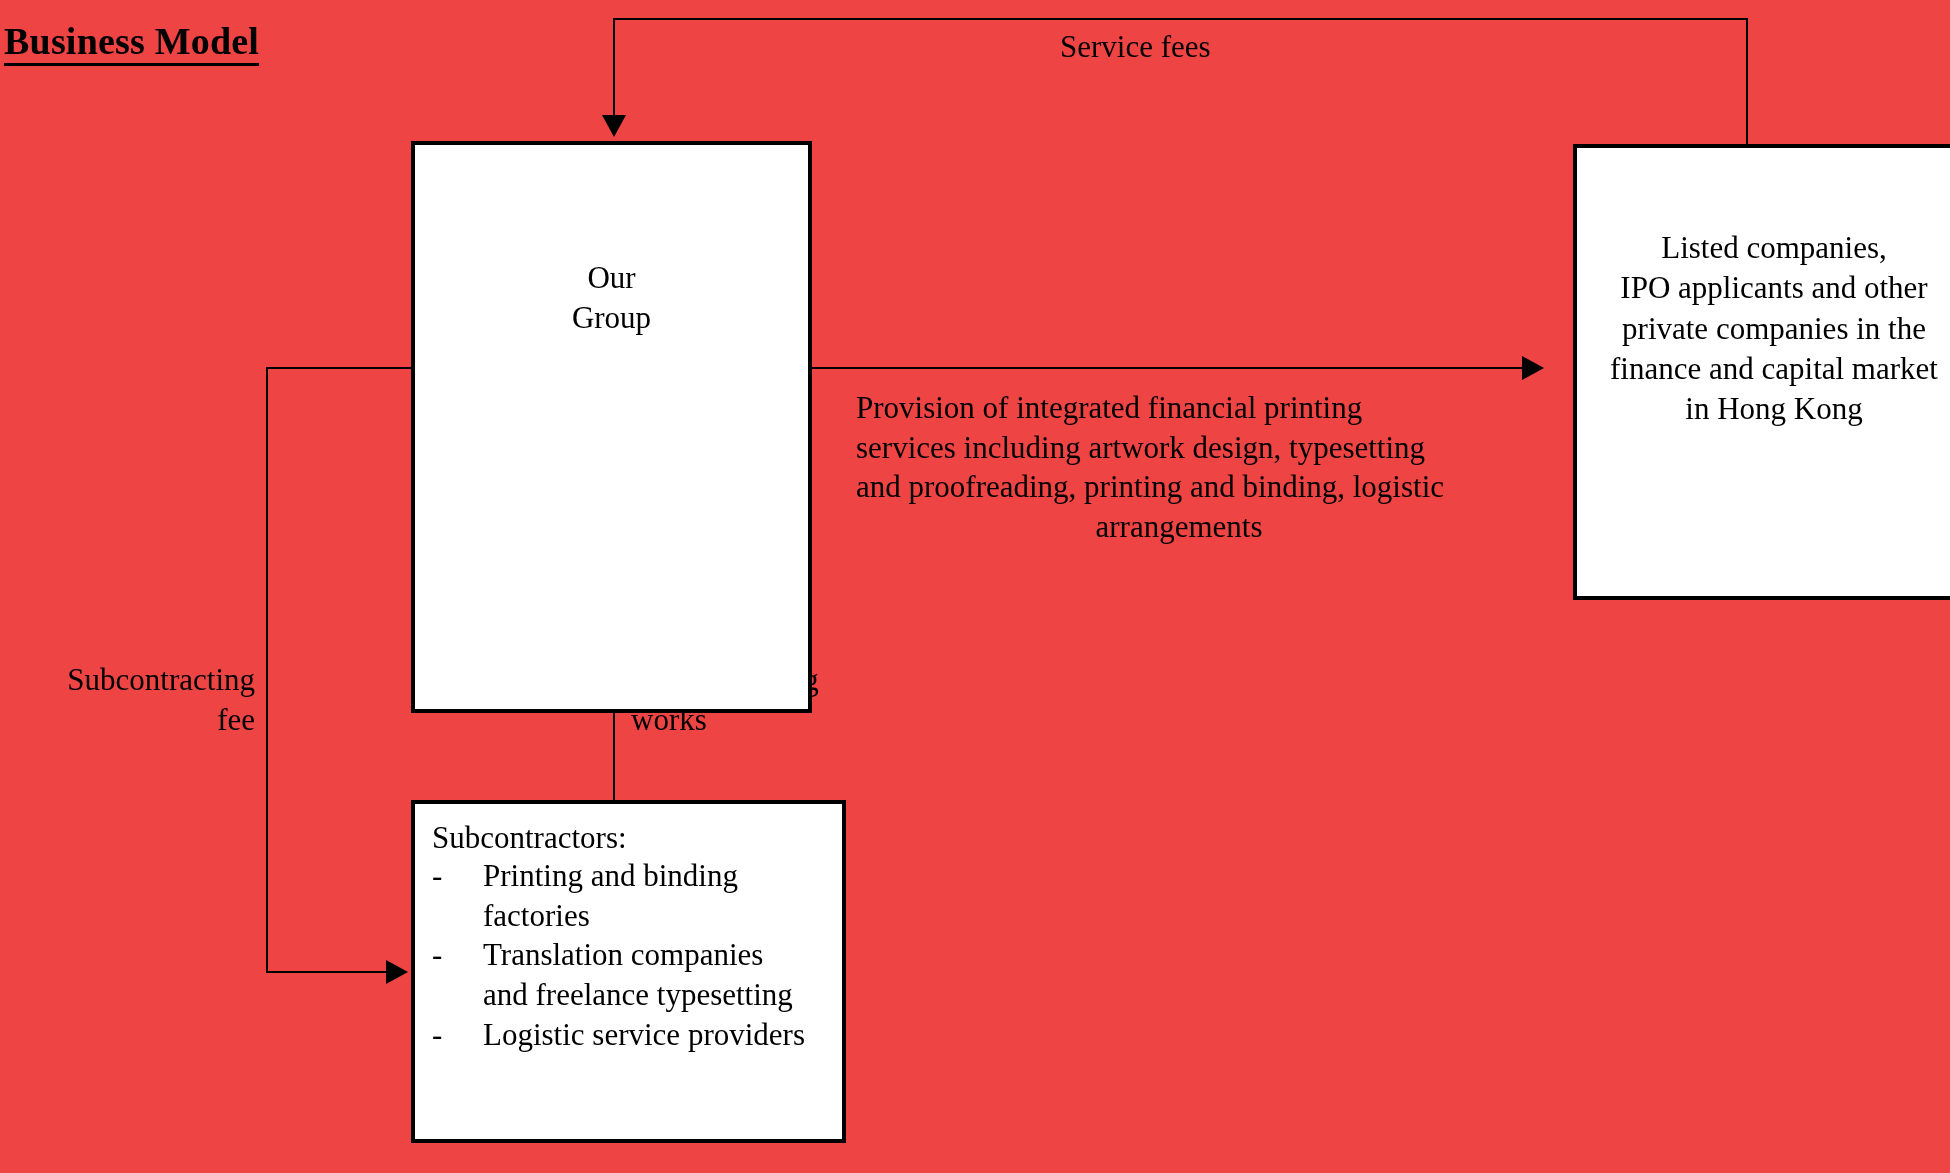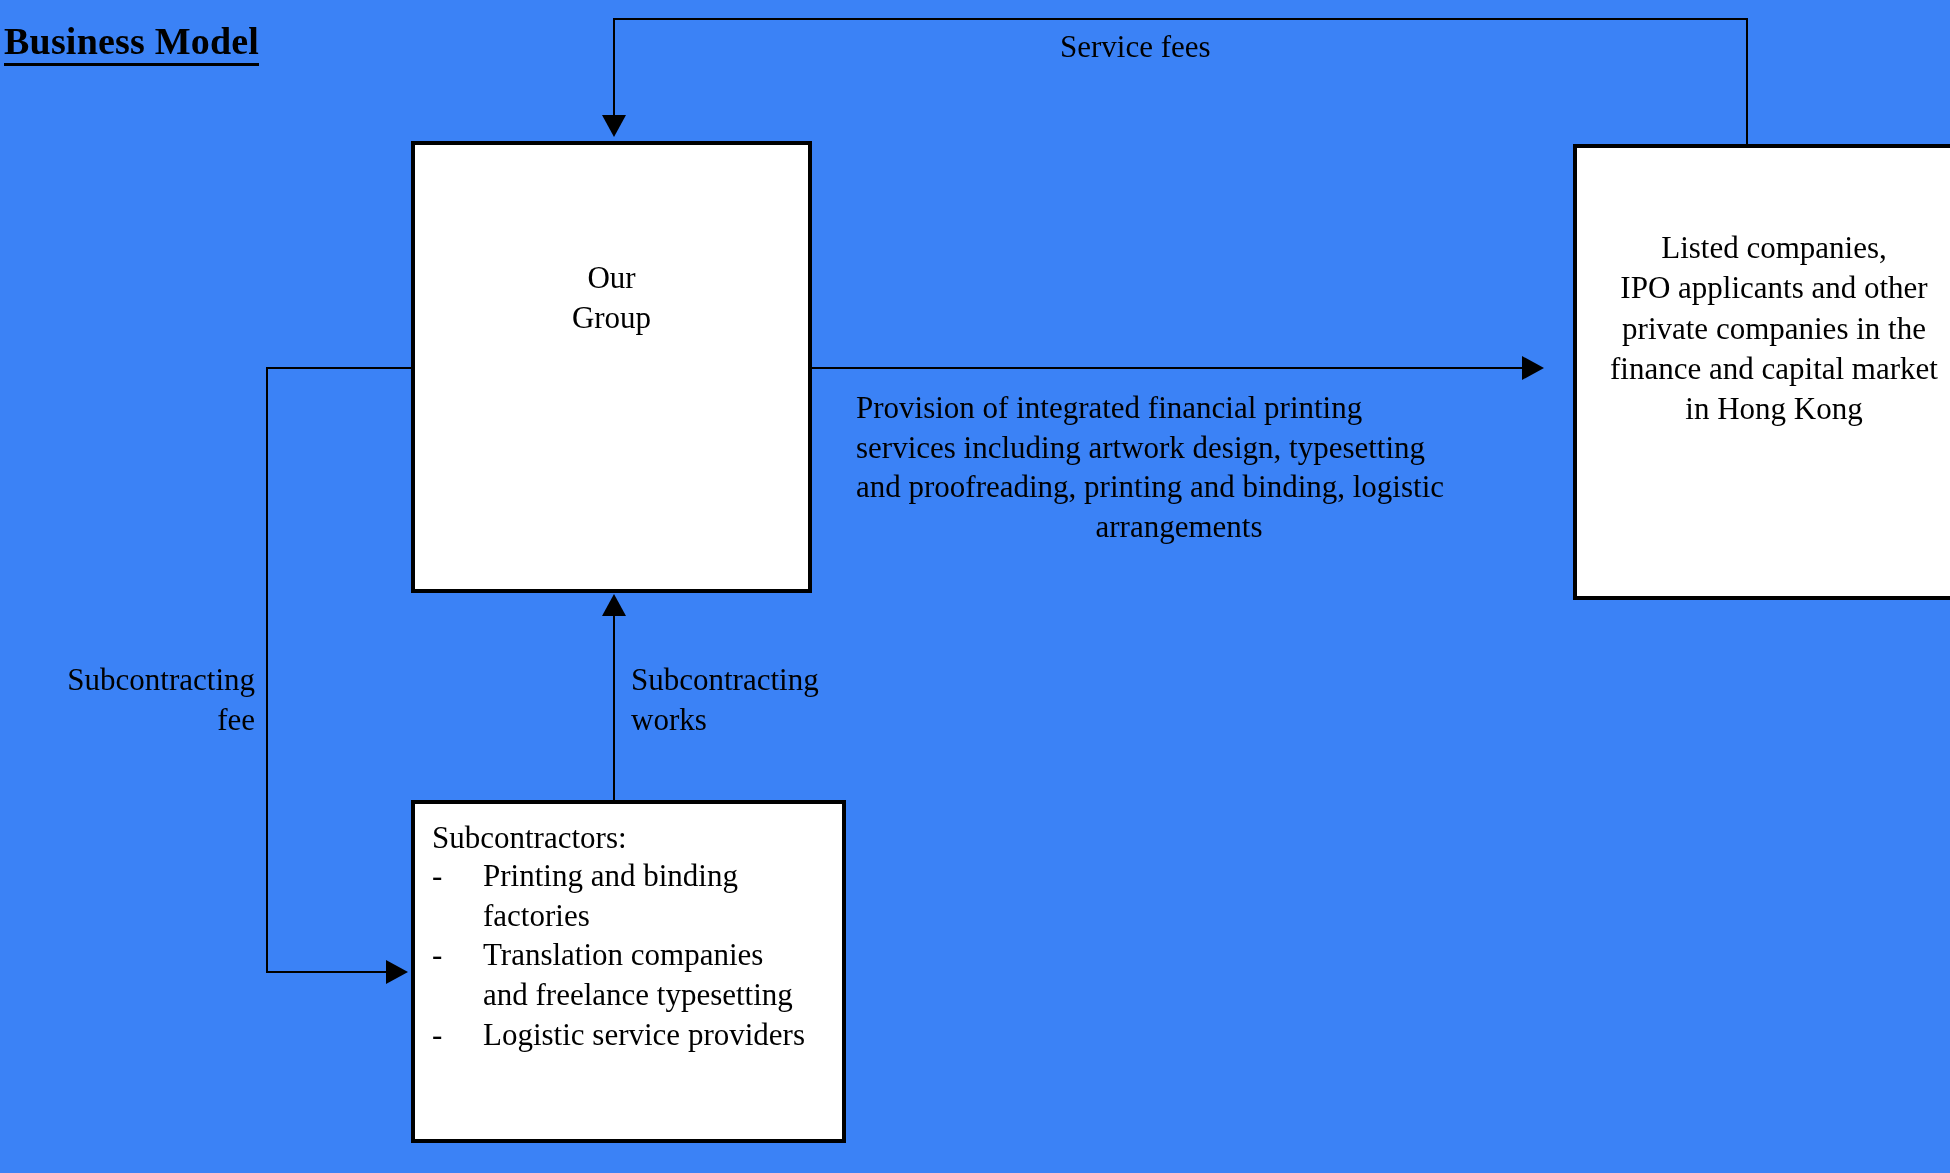--- a/index.html
+++ b/index.html
@@ -4,21 +4,21 @@
 <style>
   html, body {
     margin: 0;
     padding: 0;
     background: #ffffff;
   }
   #page {
     position: relative;
     width: 1950px;
     height: 1173px;
-    background: #3b82f6;
+    background: #ef4444;
     font-family: "Liberation Serif", "DejaVu Serif", serif;
     color: #000000;
     overflow: hidden;
   }
 
   
   #title {
     position: absolute;
     left: 4px;
     top: 22px;
@@ -36,21 +36,21 @@
     position: absolute;
     border: 4px solid #000000;
     background: #ffffff;
     box-sizing: border-box;
   }
 
   #box-our-group {
     left: 411px;
     top: 141px;
     width: 401px;
-    height: 452px;
+    height: 572px;
   }
   #box-our-group .box-text {
     position: absolute;
     left: 0;
     right: 0;
     top: 113px;
     text-align: center;
     font-size: 31px;
     line-height: 1.28;
   }

